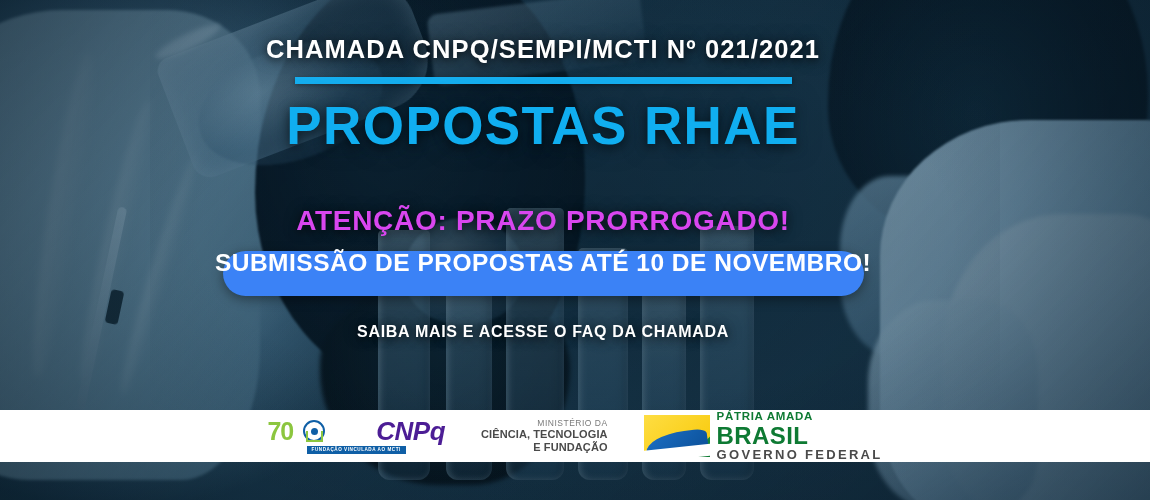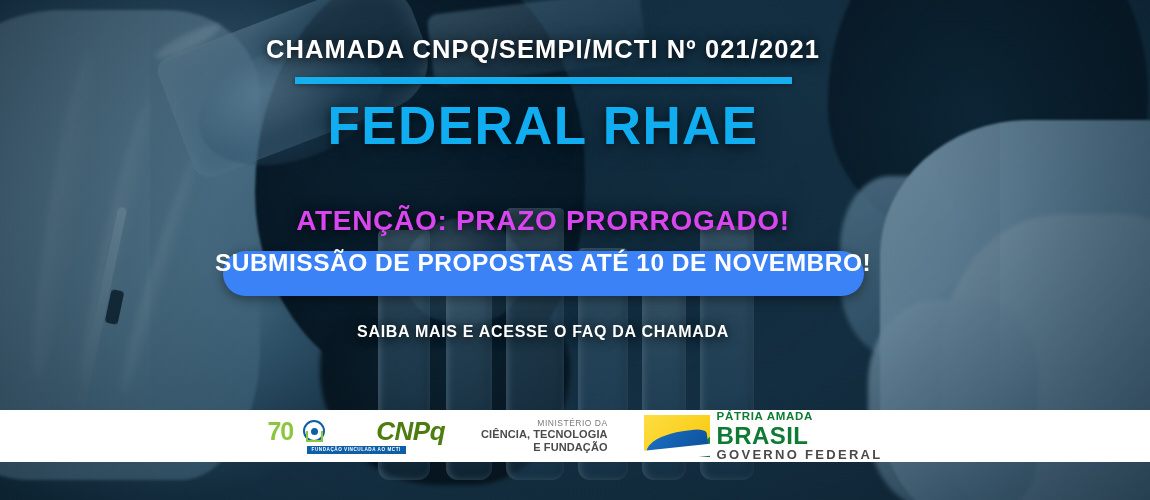--- a/index.html
+++ b/index.html
@@ -264,21 +264,21 @@
   }
   .cnpq-mark .dot {
     position:absolute; left:7.5px; top:7.5px; width:7px; height:7px;
     background:#0F5FA6; border-radius:50%;
   }
   .cnpq-mark .sq {
     position:absolute; left:3px; top:11px; width:17px; height:11px;
     border:2px solid #8CC63F; border-top:none;
   }
   .cnpq-word {
-    font-size:26px; font-weight:bold; color:#4d7c0f;
+    font-size:26px; font-weight:bold; color:#4c1d95;
     font-style:italic; line-height:1; letter-spacing:-.5px;margin-left:36px;
   }
   .cnpq-strip {
     background:#0F5FA6; color:#ffffff;
     font-size:4.6px; font-weight:bold; letter-spacing:.55px;
     padding:1.5px 5px; line-height:1; white-space:nowrap;
   }
 
   
   .ministry { text-align:right; color:#5B5B5B; line-height:1.18; }
@@ -350,21 +350,21 @@
 
     <div class="tone-blue"></div>
     <div class="tone-cool"></div>
     <div class="center-scrim"></div>
     <div class="vignette"></div>
   </div>
 
   <div class="content">
     <div class="kicker">CHAMADA CNPQ/SEMPI/MCTI Nº 021/2021</div>
     <div class="rule"></div>
-    <div class="headline">FEDERAL RHAE</div>
+    <div class="headline">PROPOSTAS RHAE</div>
     <div class="alert">ATENÇÃO: PRAZO PRORROGADO!</div>
     <div class="cta">
       <span class="cta-label">SUBMISSÃO DE PROPOSTAS ATÉ 10 DE NOVEMBRO!</span>
     </div>
     <div class="subline">SAIBA MAIS E ACESSE O FAQ DA CHAMADA</div>
   </div>
 
   <div class="footer">
 
     <div class="cnpq">

